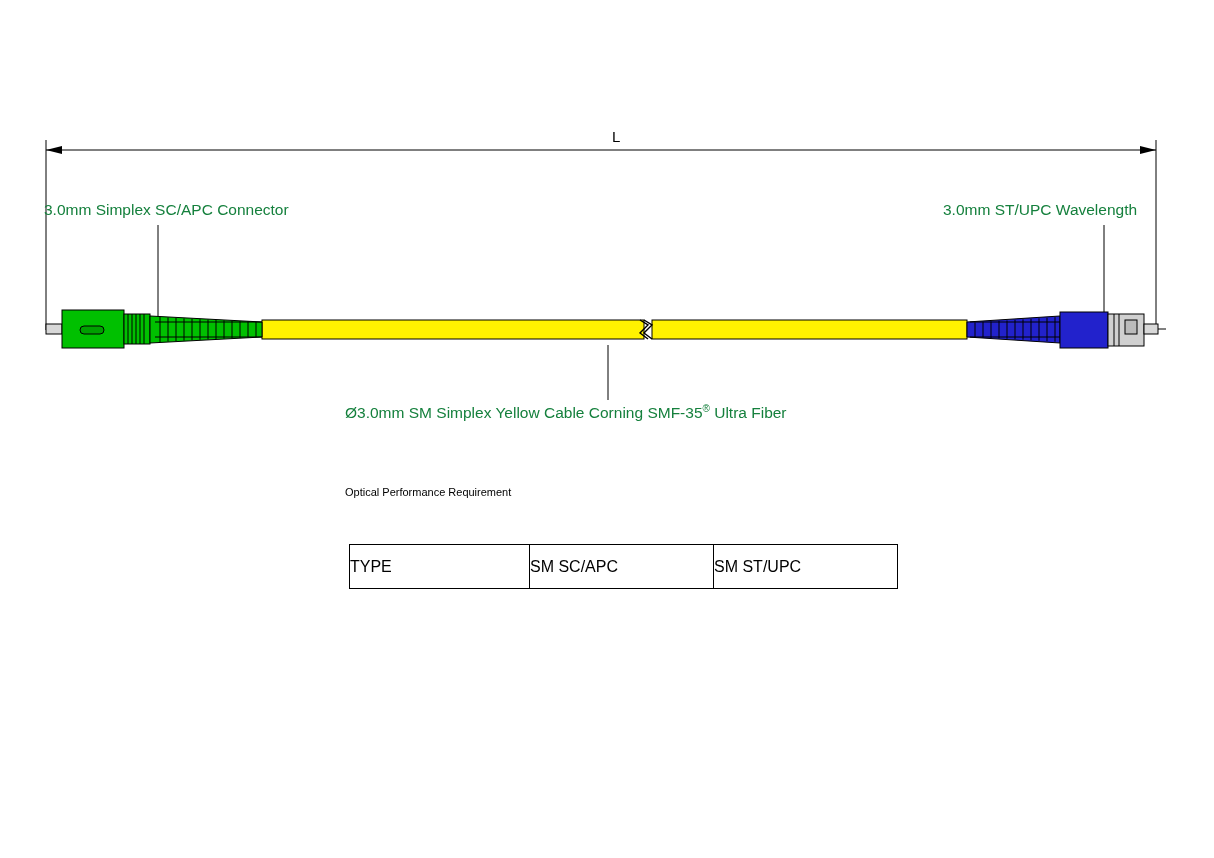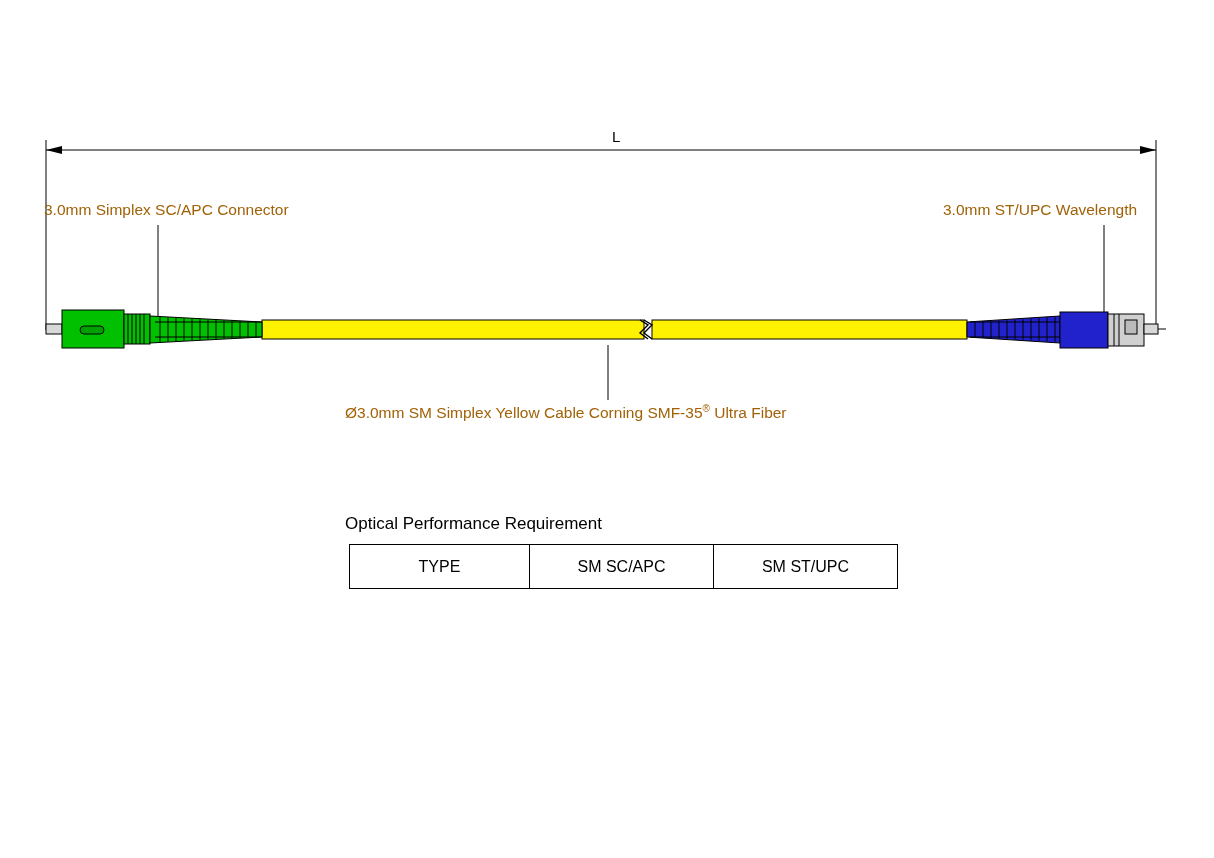--- a/index.html
+++ b/index.html
@@ -28,48 +28,48 @@
   .dim-label {
     position: absolute;
     font-size: 15px;
     color: #000;
     white-space: nowrap;
   }
 
   .callout-text {
     position: absolute;
     font-size: 15.5px;
-    color: #a16207;
+    color: #15803d;
     white-space: nowrap;
   }
 
   .sup {
     font-size: 10px;
     vertical-align: super;
   }
 
   
   #perf-title {
     position: absolute;
     left: 345px;
-    top: 514px;
-    font-size: 17px;
+    top: 486px;
+    font-size: 11px;
     white-space: nowrap;
   }
 
   #perf-table {
     position: absolute;
     left: 349px;
     top: 544px;
     border-collapse: collapse;
     font-size: 16px;
   }
   #perf-table td, #perf-table th {
     border: 1px solid #000000;
-    text-align: center;
+    text-align: left;
     font-weight: normal;
     padding: 0;
     height: 43px;
     line-height: 43px;
   }
   #perf-table .col0 { width: 179px; }
   #perf-table .col1 { width: 183px; }
   #perf-table .col2 { width: 183px; }
 </style>
 </head>

